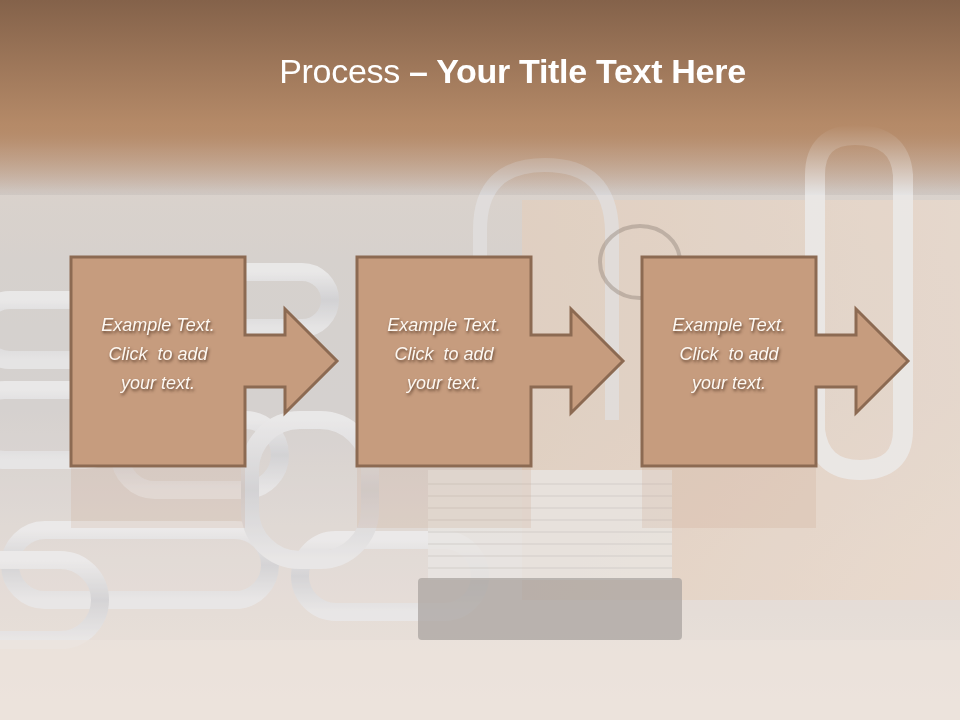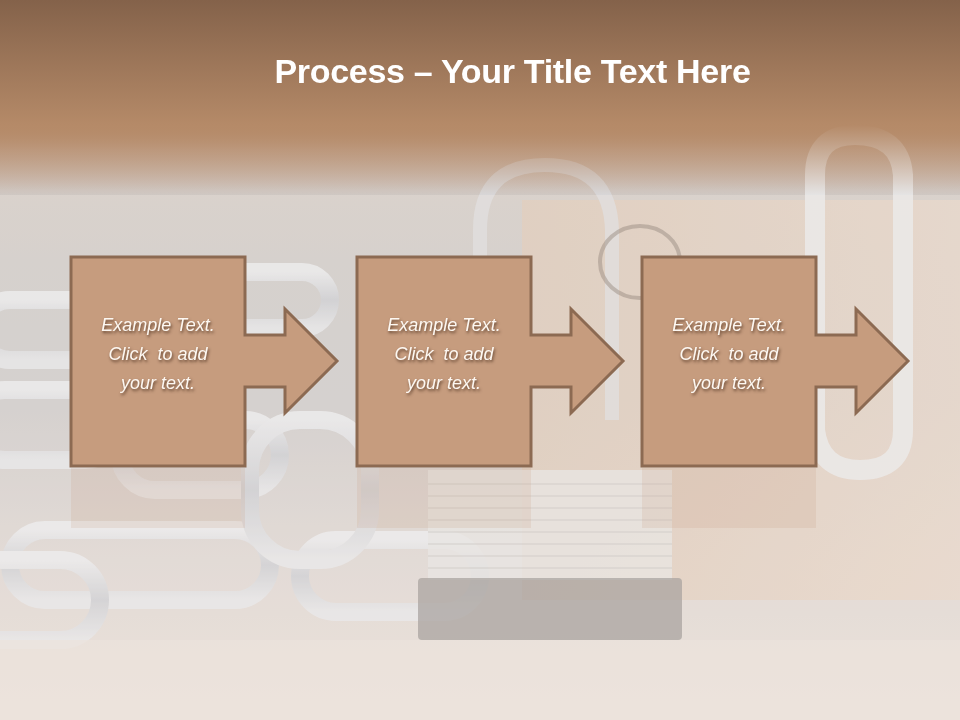--- a/index.html
+++ b/index.html
@@ -4,21 +4,21 @@
 <style>
   html, body { margin:0; padding:0; }
   body { width:960px; height:720px; overflow:hidden; position:relative; font-family:"Liberation Sans", sans-serif; }
   .slide { position:absolute; left:0; top:0; width:960px; height:720px; overflow:hidden;
     background:
       linear-gradient(180deg, #84624a 0px, #9a7456 50px, #b58a68 120px, #c9b2a2 150px, #d0c8c3 190px, #cbc7c4 260px, #c9c6c6 400px, #dcd4d0 560px, #e8ddd6 720px);
   }
   
   .photo-layer { position:absolute; left:0; top:0; width:960px; height:720px; }
   .title { position:absolute; left:0; top:52px; width:985px; text-align:center; color:#ffffff; font-size:34px; letter-spacing:-0.3px; }
-  .title b { font-weight:bold;margin-left:40px; }
+  .title b { font-weight:normal;margin-left:40px; }
   .title .rest { font-weight:bold; }
   .step { position:absolute; top:0; left:0; width:960px; height:720px; pointer-events:none; }
   .step svg { position:absolute; left:0; top:0; }
   .step-text { position:absolute; top:311px; width:174px; text-align:center; color:#fdf8f2; font-style:italic; font-size:18px; line-height:29px;
     text-shadow: 1px 2px 3px rgba(60,35,20,0.75); pointer-events:auto; }
 </style>
 </head>
 <body>
 
 <div class="slide">

